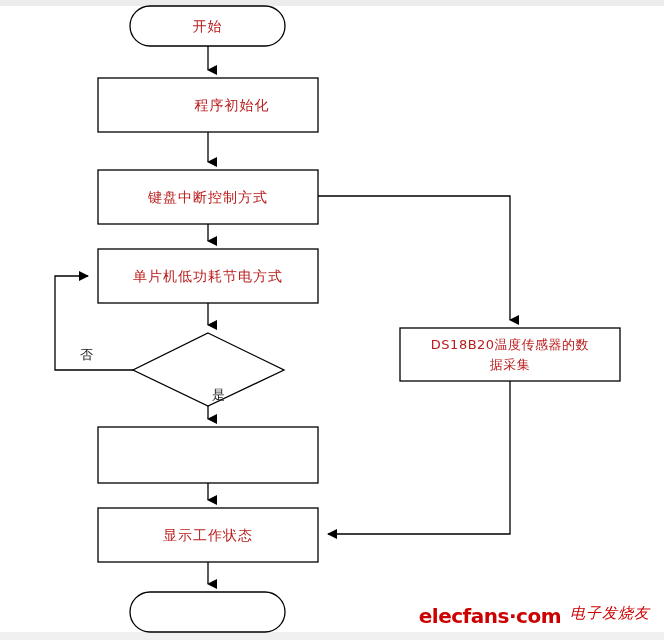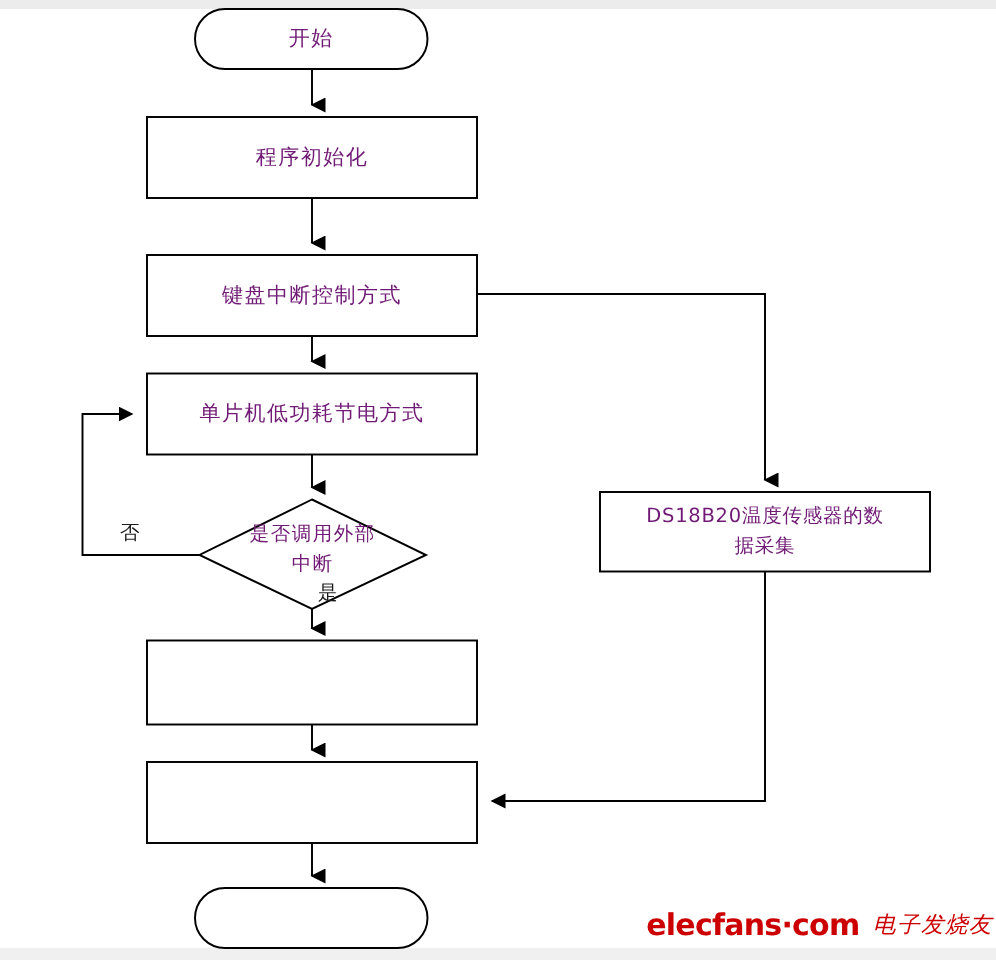--- a/index.html
+++ b/index.html
@@ -37,43 +37,43 @@
     width: 664px;
     height: 640px;
   }
 
   .node-label {
     position: absolute;
     display: flex;
     align-items: center;
     justify-content: center;
     text-align: center;
-    color: #701a75;
+    color: #b91c1c;
     font-size: 14px;
     line-height: 21px;
     letter-spacing: 1px;
     white-space: pre-line;
     pointer-events: none;
   }
   .node-label.mono-ish {
     letter-spacing: 0.5px;
   }
   .edge-label {
     position: absolute;
     color: #1a1a1a;
     font-size: 13px;
     letter-spacing: 0.5px;
   }
 
   #watermark {
     position: absolute;
-    right: 2px;
+    right: 14px;
     bottom: 12px;
     display: flex;
-    align-items: center;
+    align-items: flex-start;
     gap: 9px;
     color: #c00000;
     user-select: none;
   }
   #watermark .wm-main {
     font-family: "DejaVu Sans", "Liberation Sans", sans-serif;
     font-weight: bold;
     font-size: 20px;
     letter-spacing: -0.5px;
     color: #cc0000;
@@ -144,30 +144,29 @@
       <path d="M133,370 L55,370 L55,276 L88,276" marker-end="url(#arrow-generic)"></path>
 
       <path d="M318,196 L510,196 L510,320" marker-end="url(#arrow-down)"></path>
 
       <path d="M510,381 L510,534 L328,534" marker-end="url(#arrow-generic)"></path>
     </g>
   </svg>
 
   <div class="node-label" style="left:130px; top:6px; width:155px; height:40px;">开始</div>
 
-  <div class="node-label" style="left:98px; top:78px; width:220px; height:54px;">程序初始化</div>
+  <div class="node-label" style="left:98px; top:78px; width:220px; height:54px;padding-left:24px;">程序初始化</div>
 
   <div class="node-label" style="left:98px; top:249px; width:220px; height:54px;">单片机低功耗节电方式</div>
 
   <div class="node-label" style="left:98px; top:170px; width:220px; height:54px;">键盘中断控制方式</div>
 
-  <div class="node-label" style="left:133px; top:336px; width:151px; height:62px; font-size:13px; line-height:20px;">是否调用外部
-中断</div>
 
 
+  <div class="node-label" style="left:98px; top:508px; width:220px; height:54px;">显示工作状态</div>
 
 
   <div class="node-label mono-ish" style="left:400px; top:328px; width:220px; height:53px; font-size:13px; line-height:20px;">DS18B20温度传感器的数
 据采集</div>
 
   <div class="edge-label" style="left:80px; top:346px;">否</div>
 
   <div class="edge-label" style="left:212px; top:386px;">是</div>
 
   <div id="watermark">

